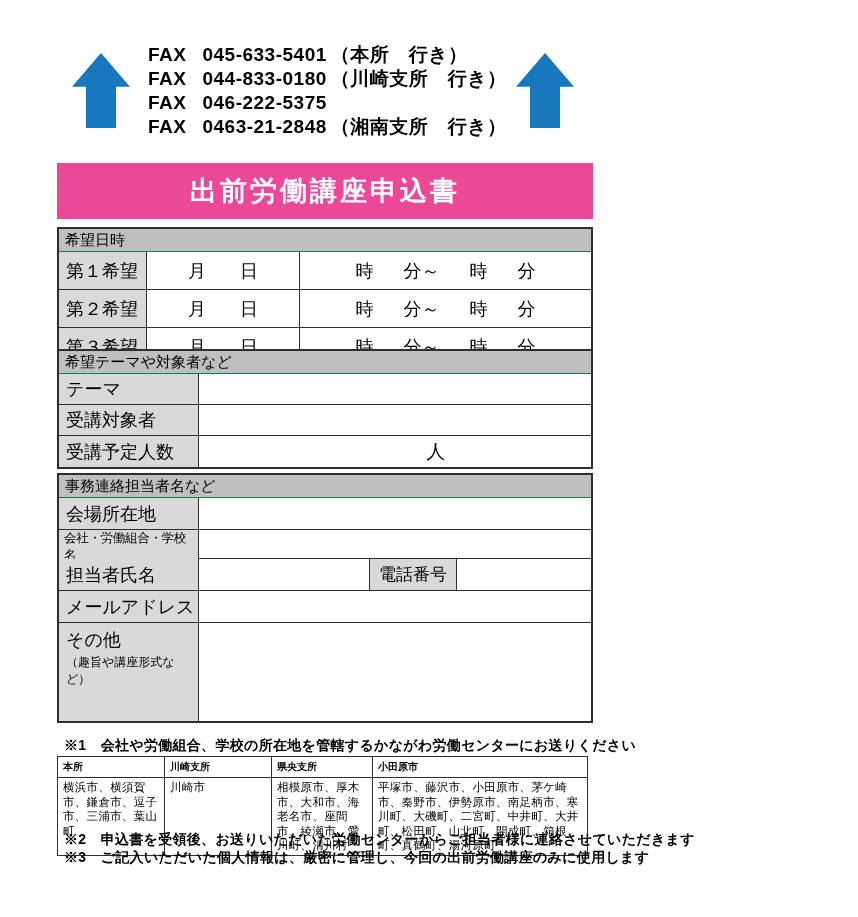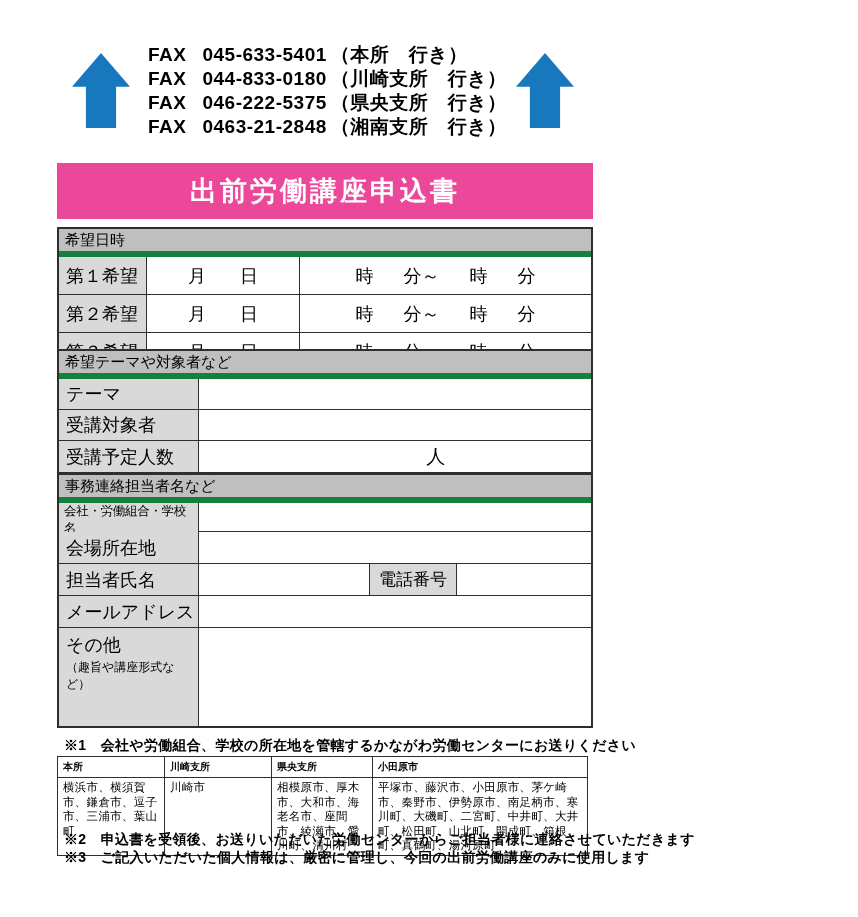--- a/index.html
+++ b/index.html
@@ -18,21 +18,21 @@
   .fax-line .fax-tag { margin-right:16px; }
   .fax-line .fax-num { margin-right:4px; }
 
   
   .title-bar { position:absolute; left:57px; top:163px; width:536px; height:56px;
                background:#ec4899; color:#fff; display:flex; align-items:center;
                justify-content:center; font-size:27px; font-weight:bold; letter-spacing:3px; }
 
   
   .tbl { position:absolute; left:57px; width:536px; border:2px solid #2e2e2e; background:#fff; }
-  .sec-hdr { background:#bfbfbf; border-bottom:6px solid #15803d; font-size:15px;
+  .sec-hdr { background:#bfbfbf; border-bottom:1px solid #15803d; font-size:15px;
              padding:2px 6px 3px 6px; line-height:17px; }
   .trow { display:grid; border-bottom:1px solid #2e2e2e; }
   .trow:last-child { border-bottom:none; }
   .cell { border-right:1px solid #2e2e2e; display:flex; align-items:center; }
   .cell:last-child { border-right:none; }
   .lbl { background:#d9d9d9; padding-left:7px; font-size:18px; }
 
   
   .tbl-schedule { top:227px; }
   .tbl-schedule .trow { grid-template-columns:88px 153px 1fr; height:38px; }
@@ -87,21 +87,20 @@
       <span>（本所　行き）</span>
     </div>
     <div class="fax-line">
       <span class="fax-tag">FAX</span>
       <span class="fax-num">044-833-0180</span>
       <span>（川崎支所　行き）</span>
     </div>
     <div class="fax-line">
       <span class="fax-tag">FAX</span>
       <span class="fax-num">046-222-5375</span>
-      <span>（県央支所　行き）</span>
     </div>
     <div class="fax-line">
       <span class="fax-tag">FAX</span>
       <span class="fax-num">0463-21-2848</span>
       <span>（湘南支所　行き）</span>
     </div>
   </div>
   <div class="arrow arrow-right"></div>
 
   <div class="title-bar">出前労働講座申込書</div>
@@ -162,26 +161,26 @@
     <div class="trow">
       <div class="cell lbl">受講予定人数</div>
       <div class="cell count-cell">
         <span class="count-unit">人</span>
       </div>
     </div>
   </div>
 
   <div class="tbl tbl-contact">
     <div class="sec-hdr">事務連絡担当者名など</div>
+    <div class="trow row-venue">
+      <div class="cell lbl">会場所在地</div>
+      <div class="cell"></div>
+    </div>
     <div class="trow row-org">
       <div class="cell lbl lbl-small">会社・労働組合・学校名</div>
-      <div class="cell"></div>
-    </div>
-    <div class="trow row-venue">
-      <div class="cell lbl">会場所在地</div>
       <div class="cell"></div>
     </div>
     <div class="trow row-person">
       <div class="cell lbl">担当者氏名</div>
       <div class="cell"></div>
       <div class="cell phone-lbl">電話番号</div>
       <div class="cell"></div>
     </div>
     <div class="trow row-mail">
       <div class="cell lbl">メールアドレス</div>

